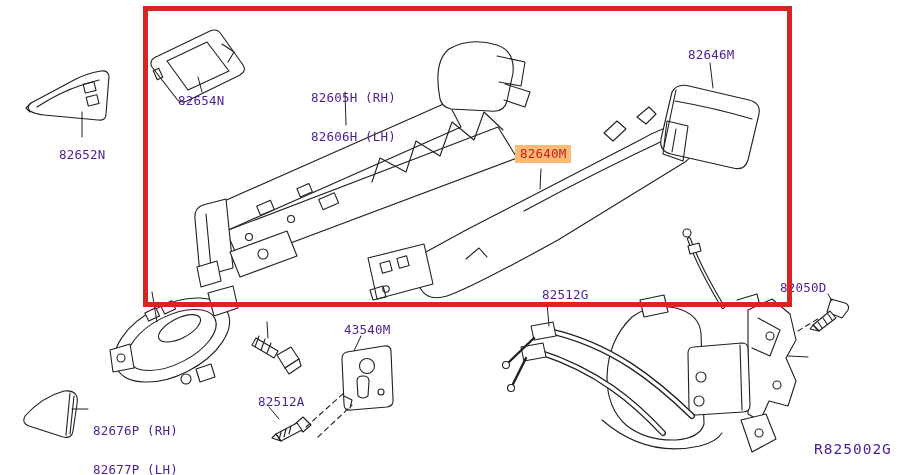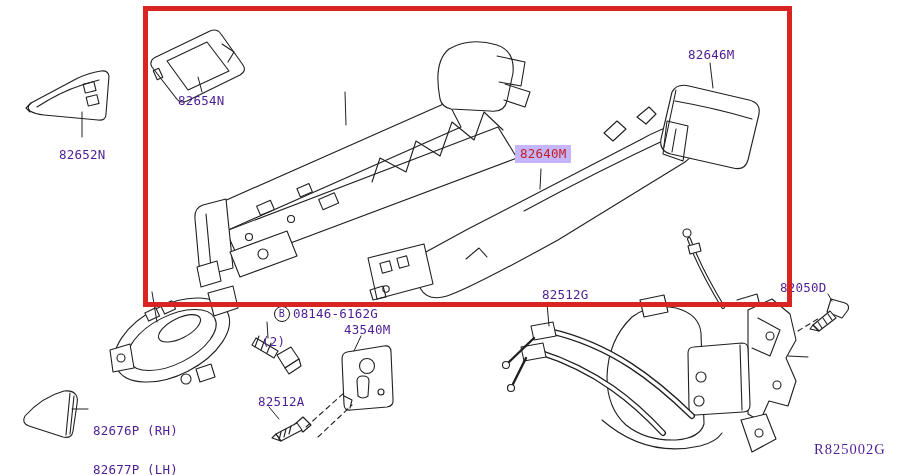--- a/index.html
+++ b/index.html
@@ -2,22 +2,22 @@
 <html><head>
 <meta charset="utf-8">
 <style>
   html,body{margin:0;padding:0;background:#ffffff;}
   .stage{position:relative;width:914px;height:475px;background:#ffffff;overflow:hidden;
          font-family:"DejaVu Sans Mono","Liberation Mono",monospace;}
   .art{position:absolute;left:0;top:0;z-index:1;}
   .lbl{position:absolute;z-index:2;font-size:12.5px;line-height:13px;letter-spacing:0.2px;
        color:#4c1d95;white-space:pre;}
   .lbl .ln{display:block;}
-  .hl{background:#c4b5fd;color:#c42020;padding:2px 5px 3px 5px;}
-  .ref{font-size:14.5px;letter-spacing:1px;font-family:Liberation Serif, serif;}
+  .hl{background:#fdba74;color:#c42020;padding:2px 5px 3px 5px;}
+  .ref{font-size:14.5px;letter-spacing:1px;}
   .badge{display:inline-block;width:14px;height:14px;border:1.4px solid #161616;border-radius:50%;
          font-size:10px;line-height:14px;text-align:center;vertical-align:middle;margin-right:3px;}
   .qty{margin-left:19px;display:block;}
   .redbox{position:absolute;z-index:3;left:143px;top:6px;width:649px;height:301px;
           border:5px solid #d92521;box-sizing:border-box;pointer-events:none;}
 </style>
 </head>
 <body>
 
 <div class="stage">
@@ -187,30 +187,30 @@
         <path d="M828,294 L832,301"></path>
         <path d="M808,357 L788,356"></path>
       </g>
     </g>
   </svg>
 
   <div class="lbl" style="left:59px;top:148px">82652N</div>
 
   <div class="lbl" style="left:178px;top:94px">82654N</div>
 
+  <div class="lbl" style="left:311px;top:65px">
+    <span class="ln">82605H (RH)</span>
+    <span class="ln">82606H (LH)</span>
+  </div>
 
   <div class="lbl hl" style="left:515px;top:145px">82640M</div>
 
   <div class="lbl" style="left:688px;top:48px">82646M</div>
 
 
-  <div class="lbl" style="left:243px;top:293px">
-    <span class="badge">B</span><span>08146-6162G</span>
-    <span class="qty">(2)</span>
-  </div>
 
   <div class="lbl" style="left:344px;top:323px">43540M</div>
 
   <div class="lbl" style="left:258px;top:395px">82512A</div>
 
   <div class="lbl" style="left:93px;top:398px">
     <span class="ln">82676P (RH)</span>
     <span class="ln">82677P (LH)</span>
   </div>
 

